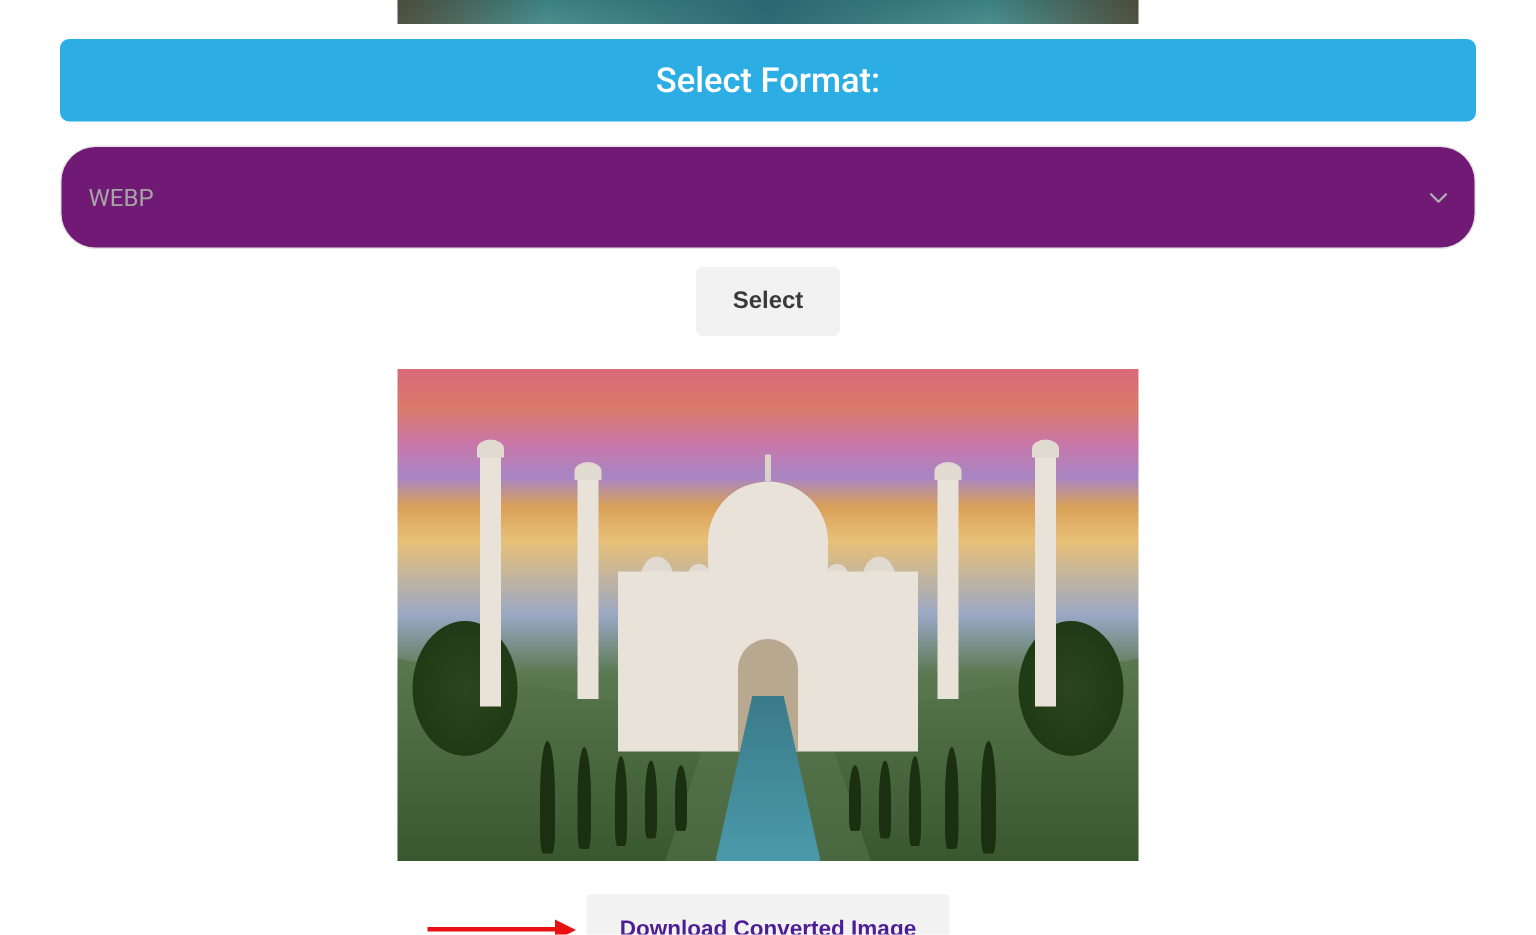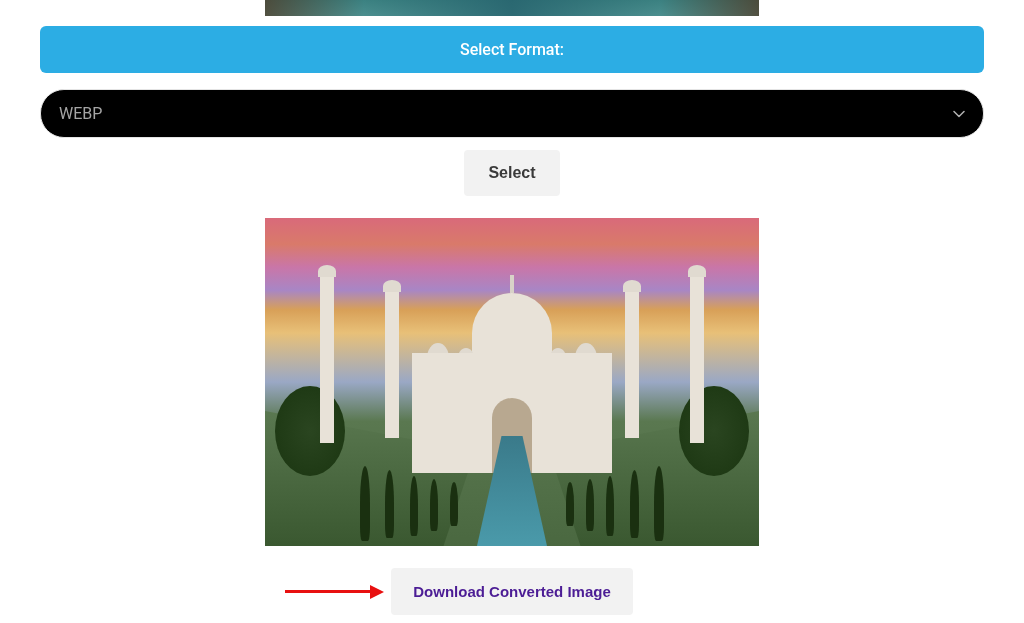--- a/index.html
+++ b/index.html
@@ -44,30 +44,30 @@
         rgba(80,60,40,0.8) 100%);
     }
     .format-header {
       background: #2cade4;
       color: #ffffff;
       width: 100%;
       text-align: center;
       padding: 14px 0;
       border-radius: 6px;
       margin-top: 10px;
-      font-size: 16px;
+      font-size: 23px;
       font-weight: 500;
     }
     .format-select {
       width: 100%;
       margin-top: 16px;
-      padding: 14px 18px;
+      padding: 24px 18px;
       border: 1px solid #e4e4e4;
       border-radius: 24px;
-      background: #000000;
+      background: #701a75;
       font-size: 16px;
       color: #a5a5a5;
       display: flex;
       justify-content: space-between;
       align-items: center;
       cursor: pointer;
     }
     .chevron {
       width: 12px;
       height: 12px;

